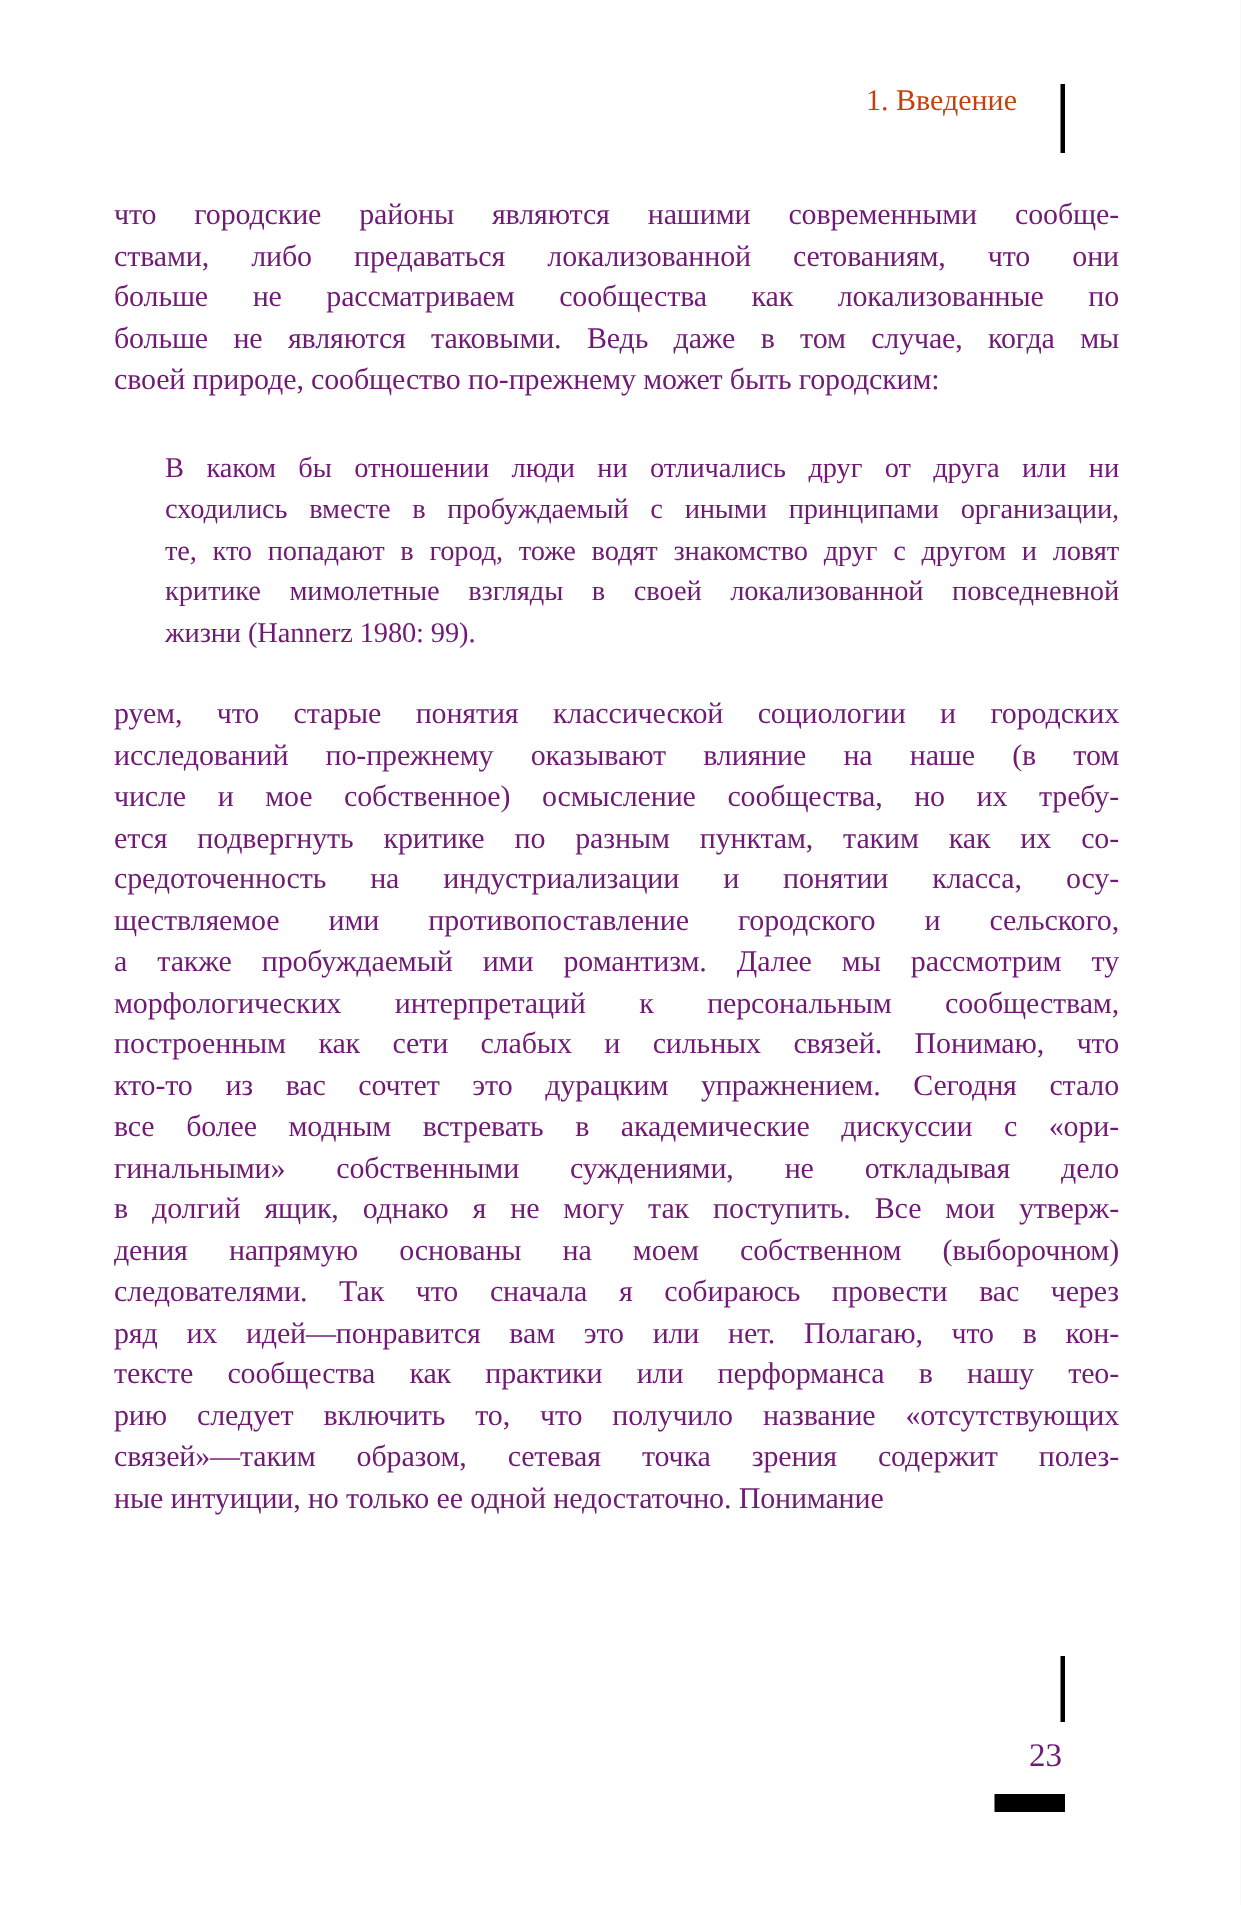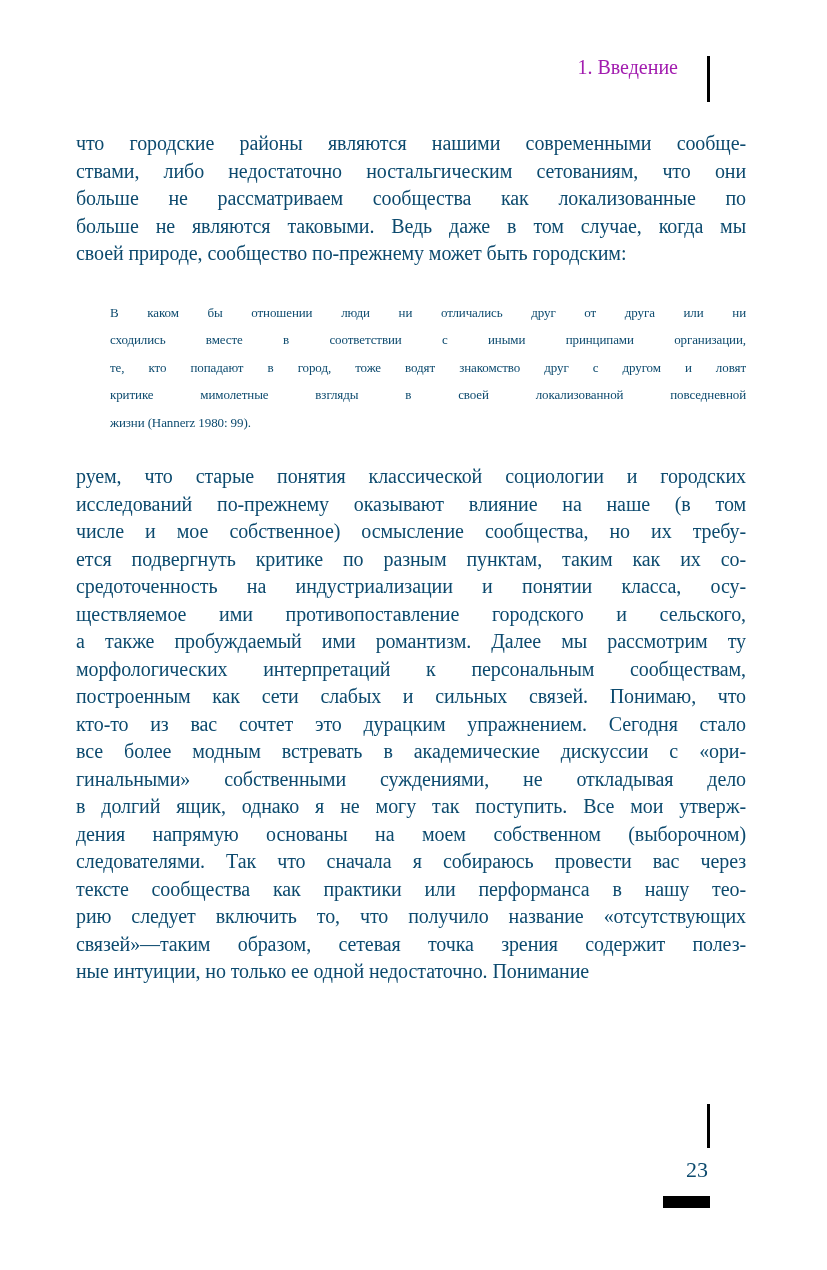--- a/index.html
+++ b/index.html
@@ -15,21 +15,21 @@
     color: #1a1a1a;
     overflow: hidden;
   }
   
   .header-title {
     position: absolute;
     top: 55px;
     right: 149px;
     font-size: 20px;
     line-height: 24px;
-    color: #a21caf;
+    color: #c2410c;
     white-space: nowrap;
   }
   .vrule {
     position: absolute;
     width: 3px;
     background: #000000;
   }
   .header-rule { left: 707px; top: 56px; height: 46px; }
   .footer-rule { left: 707px; top: 1104px; height: 44px; }
 
@@ -37,46 +37,46 @@
   .body-text {
     position: absolute;
     left: 76px;
     top: 130px;
     width: 670px;
   }
   .para {
     font-size: 20px;
     line-height: 27.5px;
     letter-spacing: -0.1px;
-    color: #0c4a6e;
+    color: #701a75;
   }
   .quote {
     margin-left: 34px;
     margin-top: 31px;
     margin-bottom: 27px;
-    font-size: 13px;
+    font-size: 19px;
     line-height: 27.5px;
   }
   .line {
     text-align: justify;
     text-align-last: justify;
     white-space: normal;
   }
   .line.last {
     text-align-last: left;
   }
 
   
   .page-number {
     position: absolute;
     top: 1157px;
     right: 119px;
     font-size: 22px;
     line-height: 26px;
-    color: #0c4a6e;
+    color: #701a75;
   }
   .footer-block {
     position: absolute;
     left: 663px;
     top: 1196px;
     width: 47px;
     height: 12px;
     background: #000000;
   }
 </style>
@@ -84,48 +84,49 @@
 <body>
 
 <div class="page">
 
   <div class="header-title">1. Введение</div>
   <div class="vrule header-rule"></div>
 
   <div class="body-text">
     <div class="para">
         <div class="line">что городские районы являются нашими современными сообще-</div>
-        <div class="line">ствами, либо недостаточно ностальгическим сетованиям, что они</div>
+        <div class="line">ствами, либо предаваться локализованной сетованиям, что они</div>
         <div class="line">больше не рассматриваем сообщества как локализованные по</div>
         <div class="line">больше не являются таковыми. Ведь даже в том случае, когда мы</div>
         <div class="line last">своей природе, сообщество по-прежнему может быть городским:</div>
       </div>
     <div class="para quote">
         <div class="line">В каком бы отношении люди ни отличались друг от друга или ни</div>
-        <div class="line">сходились вместе в соответствии с иными принципами организации,</div>
+        <div class="line">сходились вместе в пробуждаемый с иными принципами организации,</div>
         <div class="line">те, кто попадают в город, тоже водят знакомство друг с другом и ловят</div>
         <div class="line">критике мимолетные взгляды в своей локализованной повседневной</div>
         <div class="line last">жизни (Hannerz 1980: 99).</div>
       </div>
     <div class="para">
         <div class="line">руем, что старые понятия классической социологии и городских</div>
         <div class="line">исследований по-прежнему оказывают влияние на наше (в том</div>
         <div class="line">числе и мое собственное) осмысление сообщества, но их требу-</div>
         <div class="line">ется подвергнуть критике по разным пунктам, таким как их со-</div>
         <div class="line">средоточенность на индустриализации и понятии класса, осу-</div>
         <div class="line">ществляемое ими противопоставление городского и сельского,</div>
         <div class="line">а также пробуждаемый ими романтизм. Далее мы рассмотрим ту</div>
         <div class="line">морфологических интерпретаций к персональным сообществам,</div>
         <div class="line">построенным как сети слабых и сильных связей. Понимаю, что</div>
         <div class="line">кто-то из вас сочтет это дурацким упражнением. Сегодня стало</div>
         <div class="line">все более модным встревать в академические дискуссии с «ори-</div>
         <div class="line">гинальными» собственными суждениями, не откладывая дело</div>
         <div class="line">в долгий ящик, однако я не могу так поступить. Все мои утверж-</div>
         <div class="line">дения напрямую основаны на моем собственном (выборочном)</div>
         <div class="line">следователями. Так что сначала я собираюсь провести вас через</div>
+        <div class="line">ряд их идей—понравится вам это или нет. Полагаю, что в кон-</div>
         <div class="line">тексте сообщества как практики или перформанса в нашу тео-</div>
         <div class="line">рию следует включить то, что получило название «отсутствующих</div>
         <div class="line">связей»—таким образом, сетевая точка зрения содержит полез-</div>
         <div class="line last">ные интуиции, но только ее одной недостаточно. Понимание</div>
       </div>
   </div>
 
   <div class="vrule footer-rule"></div>
   <div class="page-number">23</div>
   <div class="footer-block"></div>

